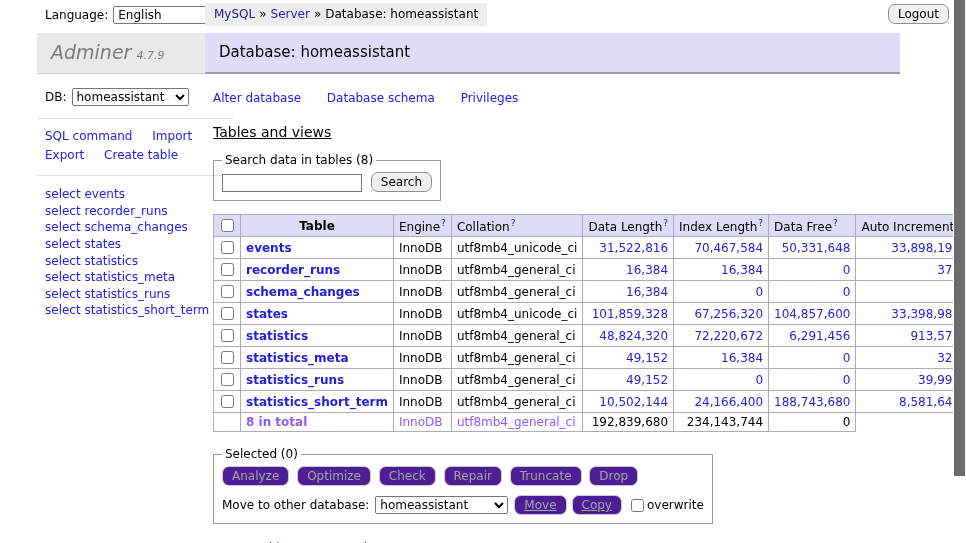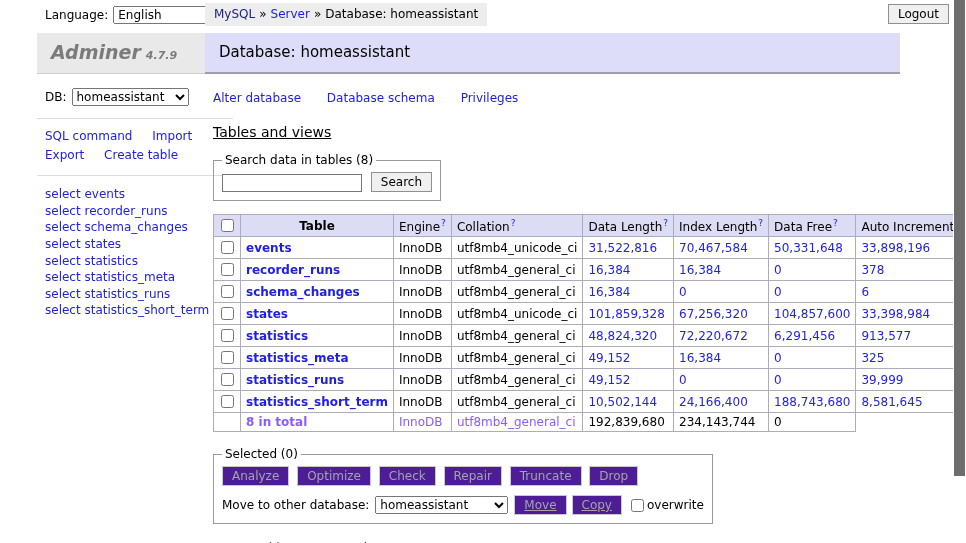--- a/index.html
+++ b/index.html
@@ -9,41 +9,41 @@
     font-family:"DejaVu Sans","Liberation Sans",sans-serif; font-size:12px;
   }
   a { color:#2121dd; text-decoration:none; cursor:pointer; }
 
   
   #menu { position:absolute; left:0; top:0; width:196px;padding-left:37px; }
   .lang { padding:6px 8px 2px; }
   .lang select { width:107px; margin-left:5px; font-size:12px; font-family:inherit; }
   h1.brand {
     margin:7px 0 0; padding:8px 14px 10px; background:#e9e9e9;
-    border-bottom:1px solid #ccc; font-size:19px; font-weight:bold;
+    border-bottom:1px solid #ccc; font-size:19px; font-weight:normal;
     font-style:italic; color:#7b7b7b;
   }
   h1.brand a { color:#7b7b7b; }
   h1.brand .version { font-size:11px; margin-left:5px; }
   .db-row { padding:14px 8px 12px; border-bottom:1px solid #ddd; }
   .db-row select { width:117px; margin-left:5px; font-size:12px; font-family:inherit; }
   .actions { margin:0; padding:8px 8px 10px; border-bottom:1px solid #ddd; line-height:1.6; }
   .actions a { margin-right:16px; white-space:nowrap; }
   .table-links { margin:10px 0 0; padding:0 8px; }
   .table-links a { display:block; line-height:1.38; }
 
   
   #content { position:absolute; left:205px; top:0; width:712px; }
   .breadcrumb { display:inline-block; margin:3px 0 0; background:#ededed; padding:4px 9px 5px; }
   .breadcrumb .sep { margin:0 4px; color:#000; }
   .breadcrumb .bc-root { color:#22227e; }
   .logout-wrap { position:absolute; top:4px; right:17px; }
   .btn {
     font-family:inherit; font-size:12px; color:#000; padding:2px 9px;
-    background:#f0f0f0; border:1px solid #8f8f8f; border-radius:0;
+    background:#f0f0f0; border:1px solid #8f8f8f; border-radius:7px;
   }
   .btn:disabled { color:#a5a5a5; border-color:#c9c9c9; background:#4c1d95; }
   h2.title {
     margin:7px 0 0; width:695px; box-sizing:border-box; background:#ddddfa;
     padding:10px 14px 11px; font-size:15px; font-weight:normal;
     border-bottom:2px solid #9d9db4;
   }
   .inner { padding-left:8px; }
   .links-row { margin:17px 0 0; }
   .links-row a { margin-right:22px; }
@@ -57,21 +57,21 @@
 
   table.data { border-collapse:collapse; margin-top:13px; }
   .data th, .data td {
     border:1px solid #abacbc; padding:2px 5px; font-size:12px;
     font-weight:normal; text-align:left; height:13px; white-space:nowrap;
   }
   .data thead th { background:#dcdcf4; }
   .data th.col-table { font-weight:bold; text-align:center; }
   .data td.check, .data th.check { text-align:center; padding:1px 3px; width:14px; }
   .data td.name a { font-weight:bold; }
-  .data td.num { color:#2424d6; }
+  .data td.num { text-align:right; color:#2424d6; }
   .data tr.total td { color:#8b5cf6; }
   .data tr.total td.num { color:#000; }
   .data tr.total td.label { font-weight:bold; }
   .data td.noborder { border:none; }
   sup.help { color:#2121dd; font-size:9px; margin-left:1px; }
   .w-table{width:110px}.w-engine{width:40px}.w-coll{width:87px}.w-dl{width:64px}
   .w-il{width:67px}.w-df{width:57px}.w-ai{width:72px}.w-rows{width:50px}
 
   .selected-fs { margin-top:15px; min-width:390px; }
   .sel-buttons .btn { margin-right:4px; }

